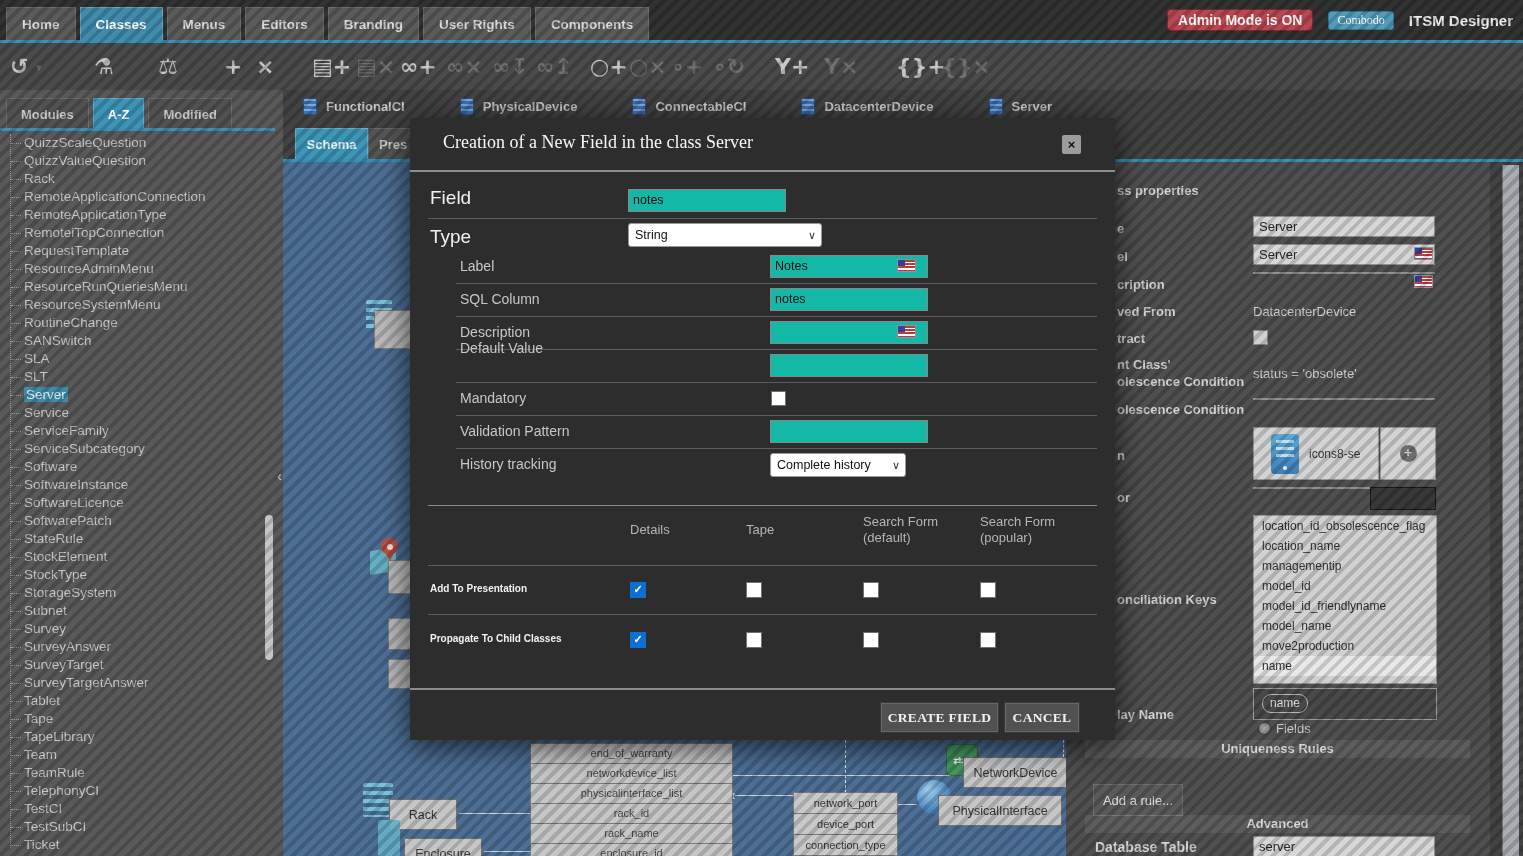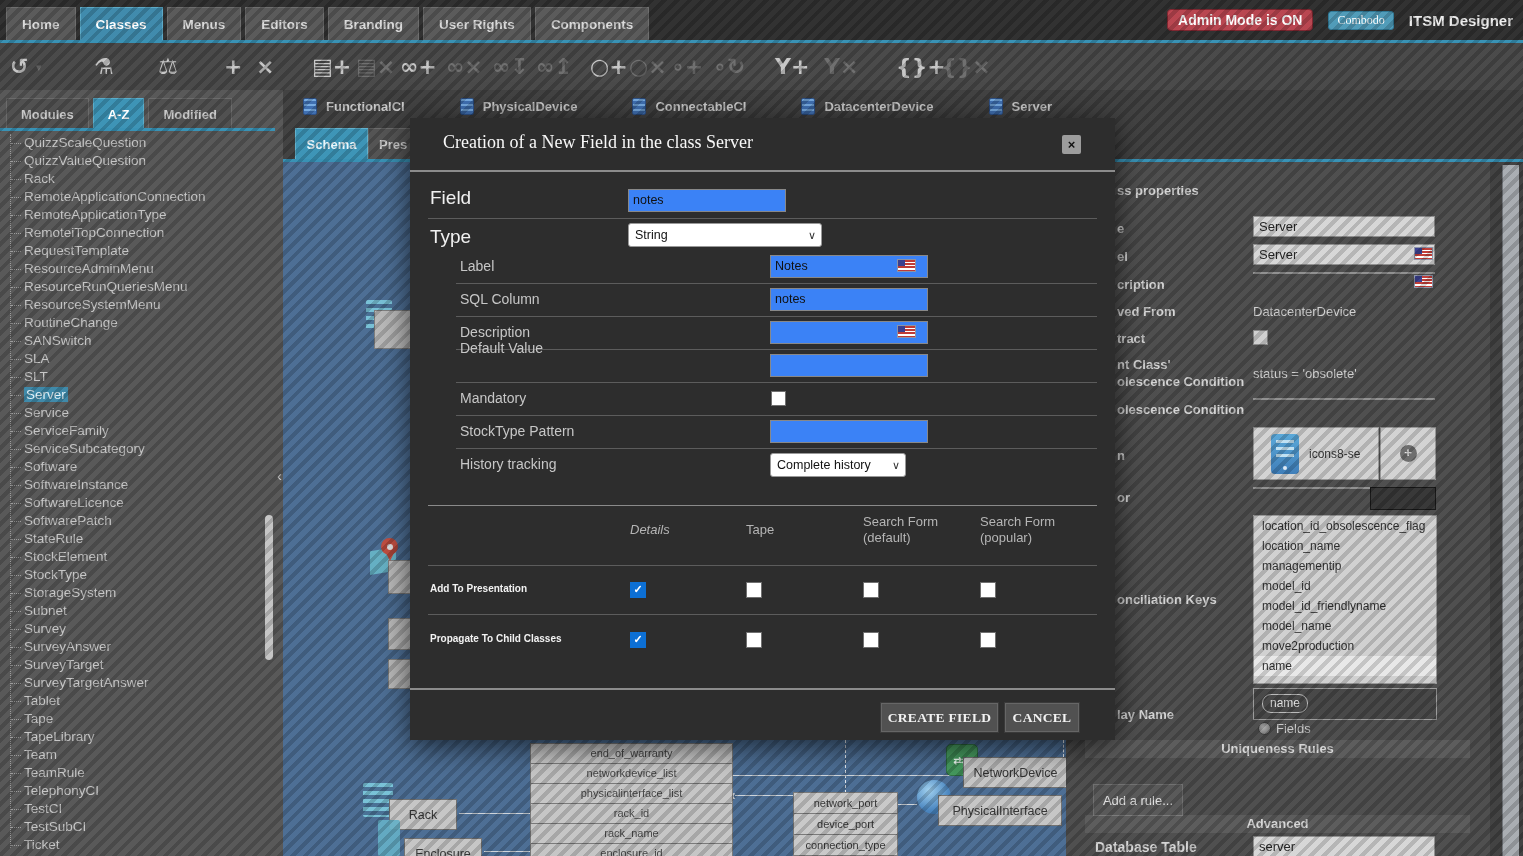--- a/index.html
+++ b/index.html
@@ -127,21 +127,21 @@
   
   .modal{position:absolute;left:410px;top:118px;width:705px;height:622px;background:#2d2d2d;z-index:100;
          box-shadow:0 6px 28px rgba(0,0,0,.65);color:#eee;}
   .m-title{position:absolute;left:33px;top:14px;font-family:"Liberation Serif",serif;font-size:18px;color:#f8f8f8;}
   .m-close{position:absolute;left:652px;top:17px;width:19px;height:19px;background:#9c9c9c;border-radius:2px;
            color:#111;font-weight:bold;font-size:13px;display:flex;align-items:center;justify-content:center;cursor:default;}
   .m-hr{position:absolute;left:0;width:705px;height:2px;background:#8c8c8c;}
   .m-sep{position:absolute;left:46px;width:641px;height:1px;background:#5c5c5c;}
   .m-label{position:absolute;left:20px;font-size:19px;color:#f0f0f0;}
   .m-sublabel{position:absolute;left:50px;font-size:14px;color:#c7c7c7;}
-  .m-input{position:absolute;width:148px;height:21px;background:#3b82f6;border:1px solid #888;color:#111;
+  .m-input{position:absolute;width:148px;height:21px;background:#14b8a6;border:1px solid #888;color:#111;
            font-size:12.5px;line-height:21px;padding:0 4px;white-space:nowrap;overflow:hidden;}
   .m-select{position:absolute;height:22px;background:#fff;border:1px solid #999;border-radius:3px;color:#111;
             font-size:12.5px;line-height:22px;padding:0 20px 0 6px;}
   .m-select .chev{position:absolute;right:5px;top:0;color:#333;font-size:11px;}
   .m-colhead{position:absolute;width:95px;color:#b5b5b5;font-size:13px;line-height:16px;}
   .m-rowlabel{position:absolute;left:20px;font-size:10px;font-weight:bold;color:#f2f2f2;}
   .m-btn{position:absolute;top:584px;height:29px;background:#515151;border:1px solid #3a3a3a;
          box-shadow:inset 0 0 0 1px #666;color:#f2f2f2;font-family:"Liberation Serif",serif;font-weight:bold;
          font-size:13.5px;display:flex;align-items:center;justify-content:center;letter-spacing:.3px;cursor:default;}
 </style>
@@ -429,32 +429,32 @@
     <div class="m-sep" style="top:231px;"></div>
 
     <span class="m-sublabel" style="top:222px;">Default Value</span>
     <div class="m-input" style="left:360px;top:236px;"></div>
     <div class="m-sep" style="top:264px;"></div>
 
     <span class="m-sublabel" style="top:272px;">Mandatory</span>
     <span class="cb" style="left:361px;top:273px;"></span>
     <div class="m-sep" style="top:297px;"></div>
 
-    <span class="m-sublabel" style="top:305px;">StockType Pattern</span>
+    <span class="m-sublabel" style="top:305px;">Validation Pattern</span>
     <div class="m-input" style="left:360px;top:302px;"></div>
     <div class="m-sep" style="top:330px;"></div>
 
     <span class="m-sublabel" style="top:338px;">History tracking</span>
     <div class="m-select" style="left:360px;top:335px;width:108px;">
       <span>Complete history</span>
       <span class="chev">∨</span>
     </div>
 
     <div class="m-sep" style="top:387px;left:18px;width:669px;background:#8a8a8a;"></div>
-    <span class="m-colhead" style="left:220px;top:404px;font-style:italic;">Details</span>
+    <span class="m-colhead" style="left:220px;top:404px;">Details</span>
     <span class="m-colhead" style="left:336px;top:404px;">Tape</span>
     <span class="m-colhead" style="left:453px;top:396px;">Search Form (default)</span>
     <span class="m-colhead" style="left:570px;top:396px;">Search Form (popular)</span>
     <div class="m-sep" style="top:447px;left:18px;width:669px;"></div>
 
     <span class="m-rowlabel" style="top:465px;">Add To Presentation</span>
     <span class="cb checked" style="left:220px;top:464px;width:14px;height:14px;"></span>
     <span class="cb" style="left:336px;top:464px;width:14px;height:14px;"></span>
     <span class="cb" style="left:453px;top:464px;width:14px;height:14px;"></span>
     <span class="cb" style="left:570px;top:464px;width:14px;height:14px;"></span>

